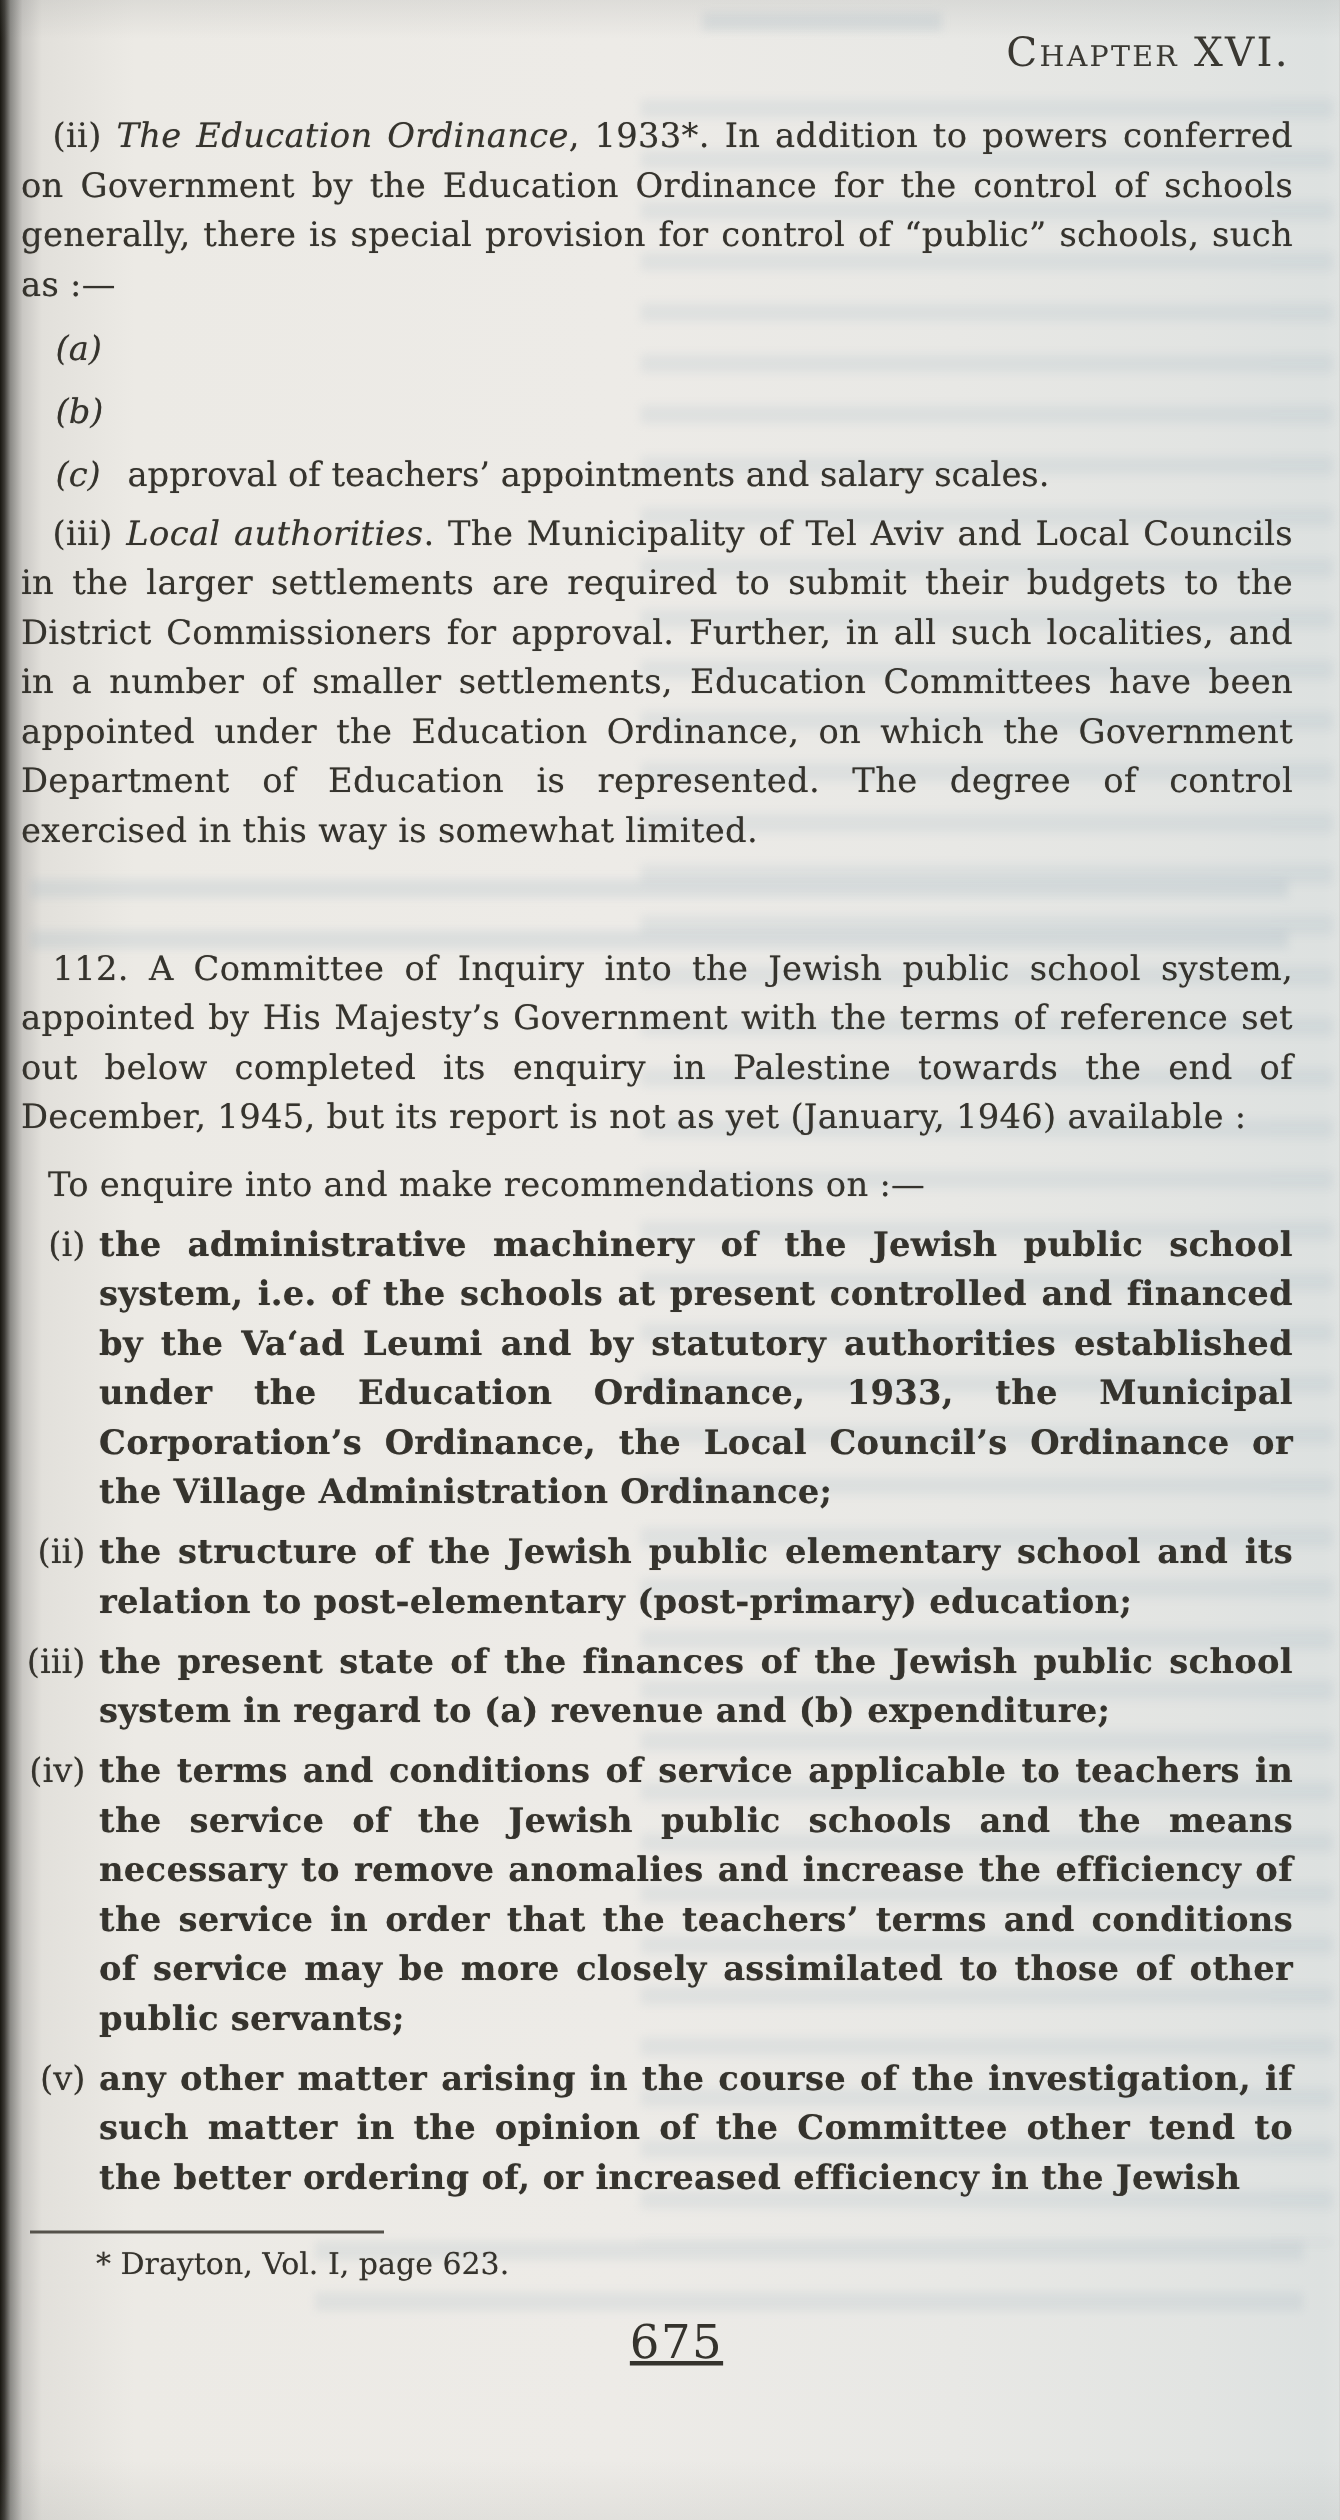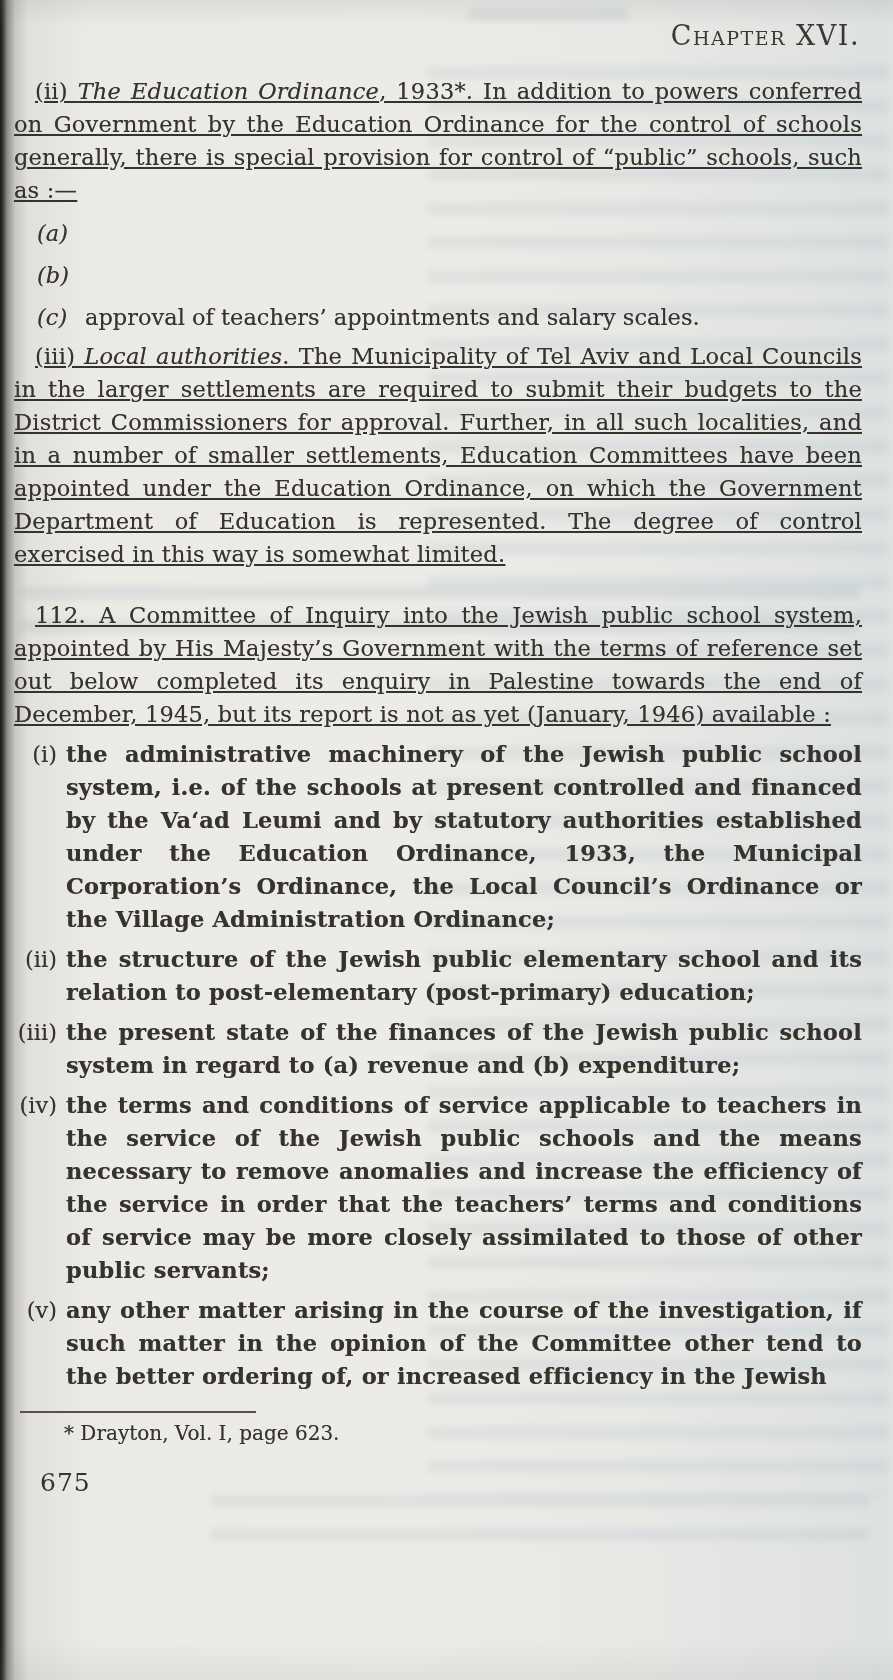--- a/index.html
+++ b/index.html
@@ -53,37 +53,37 @@
   }
 
   .para {
     margin: 0;
     font-size: 22.5px;
     line-height: 33px;
     text-align: justify;
     letter-spacing: 0.2px;
     text-shadow: 0 0 0.5px rgba(56,52,44,0.55);
   }
-  .indent-first { text-indent: 21px; text-decoration: underline; }
+  .indent-first { text-indent: 21px; }
 
   .para-ordinance { margin-top: 24px; }
 
   .controls-list { list-style: none; margin: 10px 0 0 0; padding: 0; }
   .controls-list li {
     display: flex;
     padding-left: 23px;
     margin-top: 9px;
     font-size: 22.5px;
     line-height: 33px;
     text-shadow: 0 0 0.5px rgba(56,52,44,0.55);
   }
   .abc-label { flex: none; width: 48px; font-style: italic; }
 
   .para-local { margin-top: 6px; }
-  .para-committee { margin-top: 28px; }
+  .para-committee { margin-top: 59px; }
   .terms-intro { margin-top: 12px; text-indent: 18px; }
 
   .terms { margin-top: 2px; }
   .term { display: flex; margin-top: 7px; }
   .term-label {
     flex: none;
     width: 52px;
     box-sizing: border-box;
     padding-right: 9px;
     text-align: right;
@@ -108,24 +108,25 @@
     border-top: 2px solid #55524b;
   }
   .footnote {
     margin: 7px 0 0 50px;
     font-size: 20px;
     line-height: 26px;
     text-shadow: 0 0 0.5px rgba(56,52,44,0.5);
   }
   .page-number {
     margin-top: 22px;
-    text-align: left;
+    text-align: center;
     text-indent: 26px;
-    font-size: 25px;
+    font-size: 31px;
     letter-spacing: 1px;
+    text-decoration: underline;
   }
 </style>
 </head>
 <body>
 
 <div class="page">
 
   <div class="ghost ghost-right"></div>
   <div class="ghost ghost-mid"></div>
   <div class="ghost ghost-header"></div>
@@ -147,20 +148,21 @@
       <li>
         <span class="abc-label">(c)</span>
         <span>approval of teachers’ appointments and salary scales.</span>
       </li>
     </ul>
 
     <p class="para para-local indent-first"><span>(iii) </span><i>Local authorities</i><span>.  The Municipality of Tel Aviv and Local Councils in the larger settlements are required to submit their budgets to the District Commissioners for approval.  Further, in all such localities, and in a number of smaller settlements, Education Committees have been appointed under the Education Ordinance, on which the Government Department of Education is represented.  The degree of control exercised in this way is somewhat limited.</span></p>
 
     <p class="para para-committee indent-first">112. A Committee of Inquiry into the Jewish public school system, appointed by His Majesty’s Government with the terms of reference set out below completed its enquiry in Palestine towards the end of December, 1945, but its report is not as yet (January, 1946) available :</p>
 
+    <p class="para terms-intro">To enquire into and make recommendations on :—</p>
 
     <div class="terms">
       <div class="term">
         <span class="term-label">(i)</span>
         <span class="term-text">the administrative machinery of the Jewish public school system, i.e. of the schools at present controlled and financed by the Va‘ad Leumi and by statutory authorities established under the Education Ordinance, 1933, the Municipal Corporation’s Ordinance, the Local Council’s Ordinance or the Village Administration Ordinance;</span>
       </div>
       <div class="term">
         <span class="term-label">(ii)</span>
         <span class="term-text">the structure of the Jewish public elementary school and its relation to post-elementary (post-primary) education;</span>
       </div>

